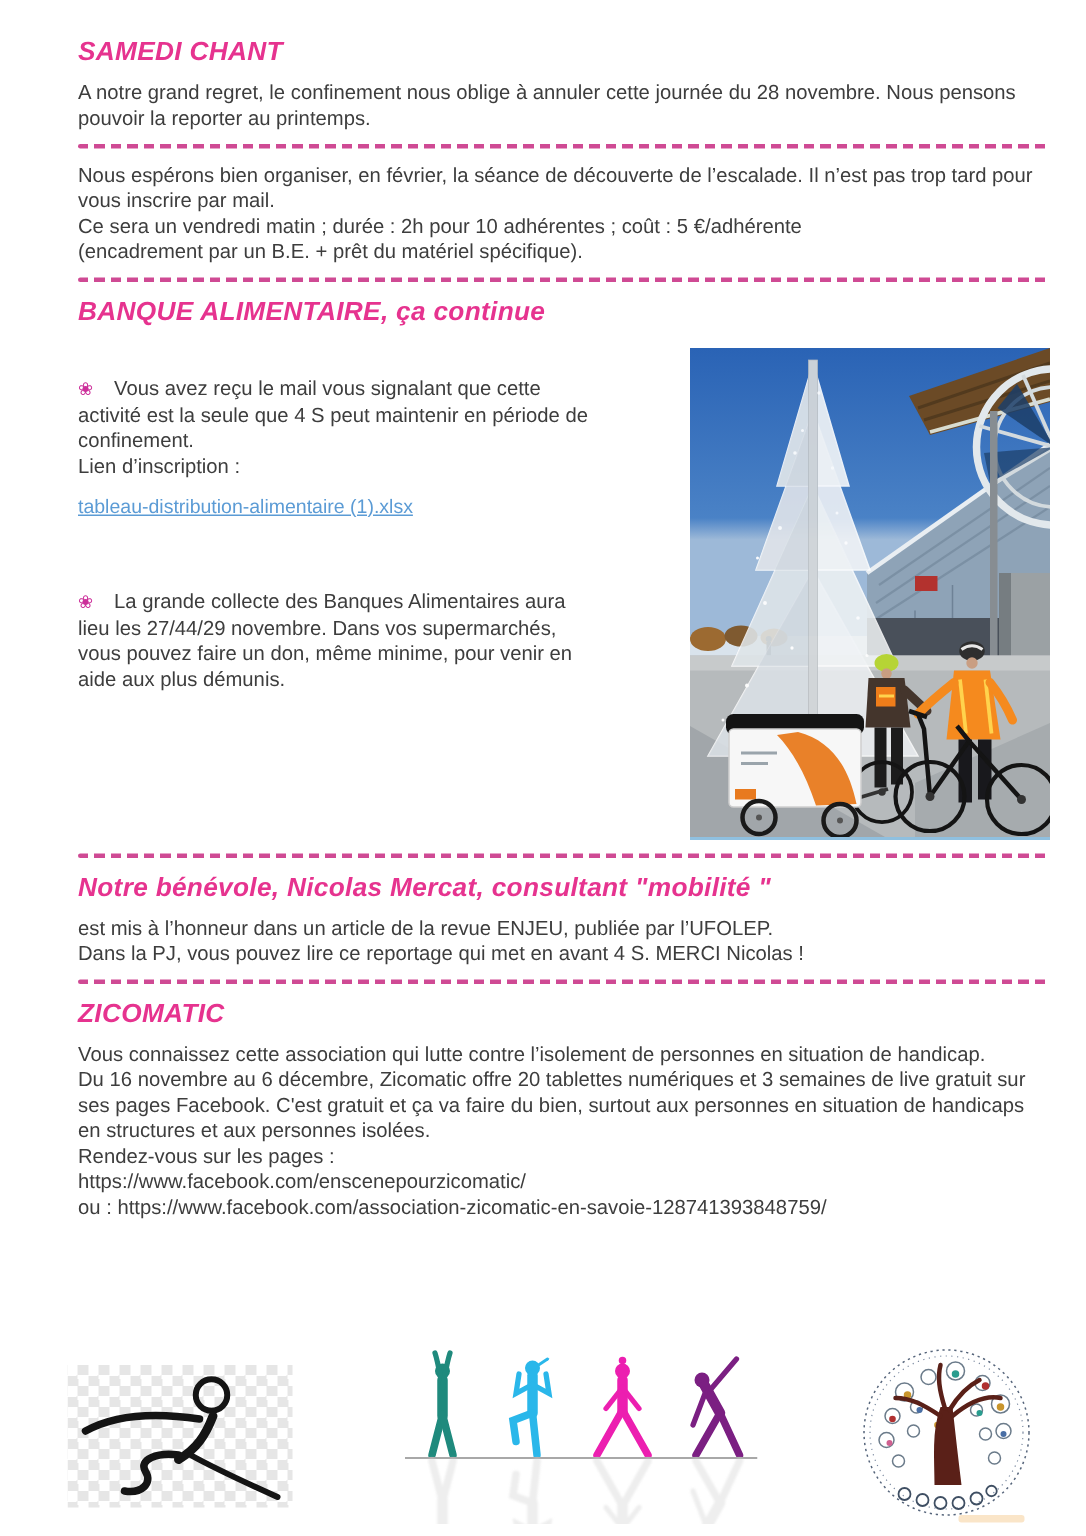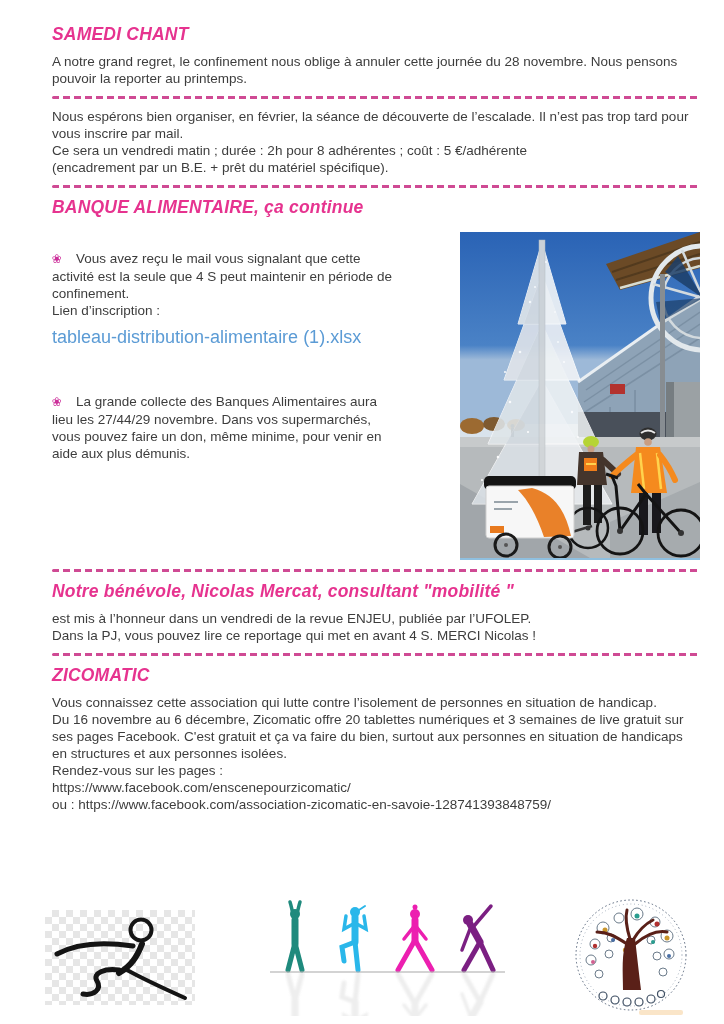--- a/index.html
+++ b/index.html
@@ -14,21 +14,21 @@
     margin:0 0 8px 0;letter-spacing:.2px;
   }
   p{margin:0;}
   .sep{
     height:3px;margin:9px 0 9px 0;
     background:repeating-linear-gradient(90deg,#cf4a94 0 7px,transparent 7px 11px);
     border-radius:2px;
   }
   .bullet-par{margin-top:0;}
   .bullet-icon{color:#cc2f9a;font-size:12px;padding-right:14px;}
-  .file-link{color:#5b9bd5;cursor:pointer;font-size:18px;}
+  .file-link{color:#5b9bd5;text-decoration:underline;cursor:pointer;font-size:13px;}
   .banque-cols{display:flex;margin-top:14px;margin-bottom:2px;gap:20px;}
   .banque-left{width:347px;}
   .banque-right{margin-left:auto;width:240px;}
   .photo-frame{width:240px;height:326px;border-bottom:2px solid #8fc0e0;}
   .photo-frame svg{display:block;}
   .mt18{margin-top:18px;}
   .mt10{margin-top:10px;}
   .mt46{margin-top:46px;}
   .bottom-row{
     position:absolute;left:0;bottom:0;width:724px;height:134px;
@@ -46,21 +46,21 @@
 </head>
 <body>
 
 <div class="page">
 
   <h2 class="section-title">SAMEDI CHANT</h2>
   <p>A notre grand regret, le confinement nous oblige à annuler cette journée du 28 novembre. Nous pensons pouvoir la reporter au printemps.</p>
   <div class="sep"></div>
 
   <p>Nous espérons bien organiser, en février, la séance de découverte de l’escalade. Il n’est pas trop tard pour vous inscrire par mail.</p>
-  <p>Ce sera un vendredi matin ; durée : 2h pour 8 adhérentes ; coût : 5 €/adhérente</p>
+  <p>Ce sera un vendredi matin ; durée : 2h pour 10 adhérentes ; coût : 5 €/adhérente</p>
   <p>(encadrement par un B.E. + prêt du matériel spécifique).</p>
   <div class="sep"></div>
 
   <h2 class="section-title">BANQUE ALIMENTAIRE, ça continue</h2>
   <div class="banque-cols">
     <div class="banque-left">
       <p class="bullet-par mt18"><span class="bullet-icon">❀</span><span>Vous avez reçu le mail vous signalant que cette activité est la seule que 4 S peut maintenir en période de confinement.</span></p>
       <p>Lien d’inscription :</p>
       <p class="mt10"><a class="file-link">tableau-distribution-alimentaire (1).xlsx</a></p>
       <p class="bullet-par mt46"><span class="bullet-icon">❀</span><span>La grande collecte des Banques Alimentaires aura lieu les 27/44/29 novembre. Dans vos supermarchés, vous pouvez faire un don, même minime, pour venir en aide aux plus démunis.</span></p>
@@ -203,21 +203,21 @@
             <circle cx="100" cy="315" r="11" fill="none" stroke="#1a1a1a" stroke-width="3"></circle>
             <circle cx="100" cy="315" r="2" fill="#555"></circle>
           </g>
         </svg>
       </div>
     </div>
   </div>
   <div class="sep"></div>
 
   <h2 class="section-title">Notre bénévole, Nicolas Mercat, consultant "mobilité "</h2>
-  <p>est mis à l’honneur dans un vendredi de la revue ENJEU, publiée par l’UFOLEP.</p>
+  <p>est mis à l’honneur dans un article de la revue ENJEU, publiée par l’UFOLEP.</p>
   <p>Dans la PJ, vous pouvez lire ce reportage qui met en avant 4 S. MERCI Nicolas !</p>
   <div class="sep"></div>
 
   <h2 class="section-title">ZICOMATIC</h2>
   <p>Vous connaissez cette association qui lutte contre l’isolement de personnes en situation de handicap.</p>
   <p>Du 16 novembre au 6 décembre, Zicomatic offre 20 tablettes numériques et 3 semaines de live gratuit sur ses pages Facebook. C'est gratuit et ça va faire du bien, surtout aux personnes en situation de handicaps en structures et aux personnes isolées.</p>
   <p>Rendez-vous sur les pages :</p>
   <p>https://www.facebook.com/enscenepourzicomatic/</p>
   <p>ou : https://www.facebook.com/association-zicomatic-en-savoie-128741393848759/</p>
 

